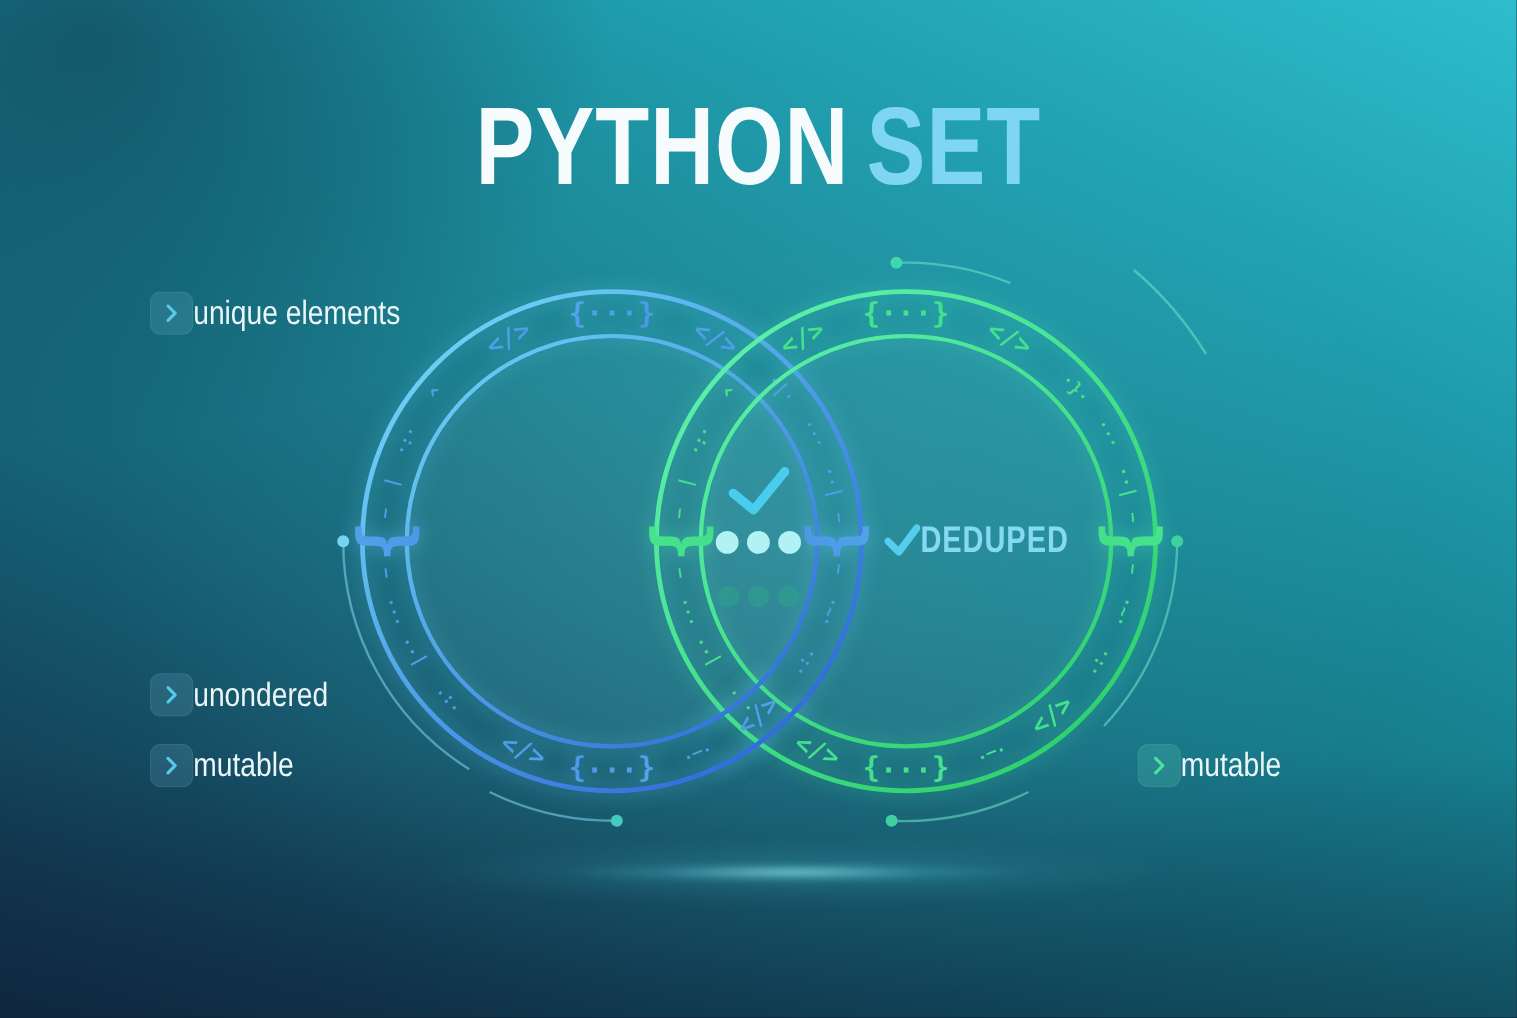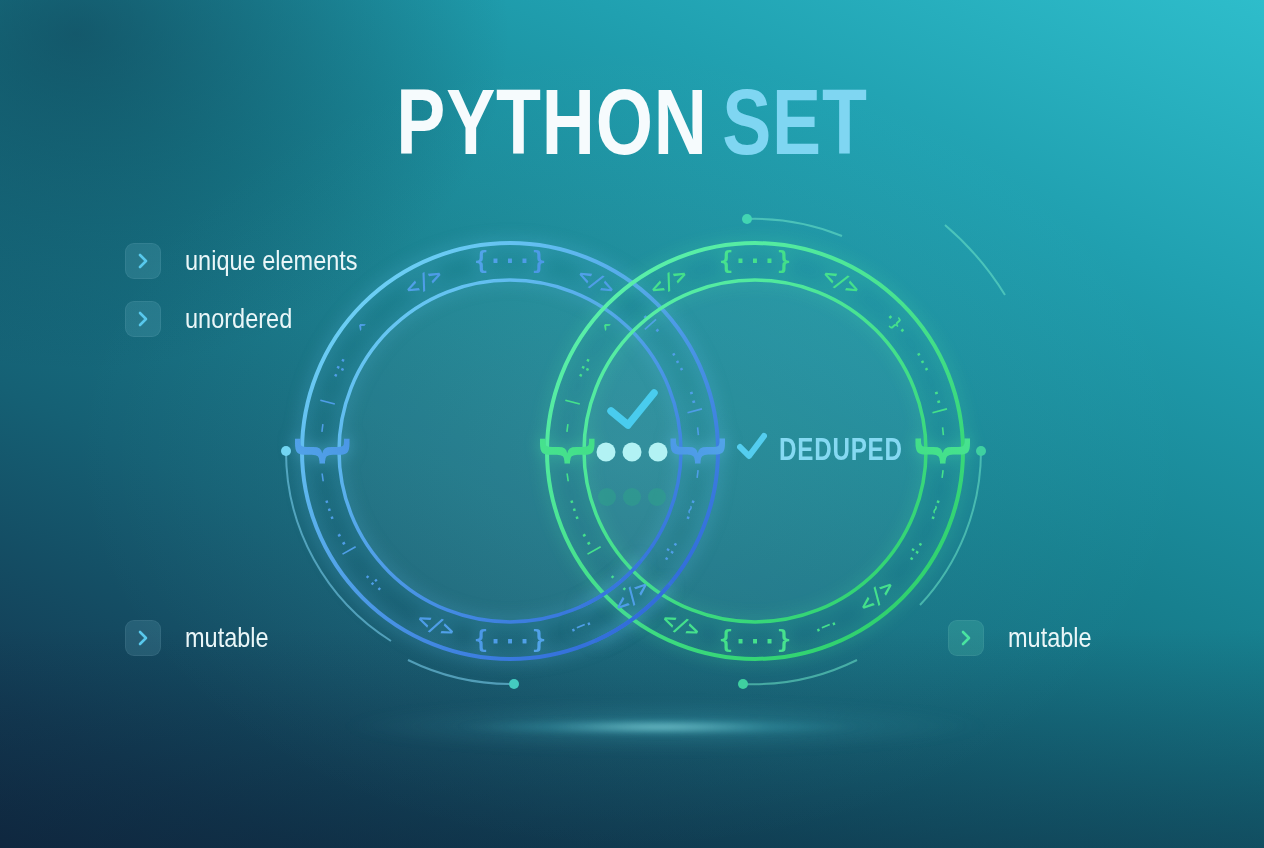--- a/index.html
+++ b/index.html
@@ -22,35 +22,35 @@
   .arc-green{stroke:rgba(110,230,200,0.55);}
 
   .title{
     position:absolute;top:76px;left:0;width:100%;text-align:center;
     font-weight:800;font-size:92px;line-height:1;letter-spacing:1px;
     transform:scaleX(0.80);white-space:nowrap;
   }
   .title .main{color:#f6fbfd;}
   .title .accent{color:#7fd6f2;margin-left:18px;}
 
-  .feature{position:absolute;display:flex;align-items:center;height:36px;gap:24px;}
+  .feature{position:absolute;display:flex;align-items:center;height:36px;}
   .badge{width:34px;height:34px;border-radius:9px;flex:0 0 auto;
     display:flex;align-items:center;justify-content:center;
     border:1px solid rgba(255,255,255,0.06);}
   .badge.b{background:rgba(150,218,242,0.14);color:#58c8ec;}
   .badge.g{background:rgba(130,245,200,0.15);color:#49e3a1;}
   .ftext{font-size:28px;color:#eaf6f8;white-space:nowrap;
     transform:scaleX(0.84);transform-origin:left center;}
 
   .f-l1{left:125px;top:243px}.f-l2{left:125px;top:301px}
   .f-l3{left:125px;top:561px}.f-l4{left:125px;top:620px}
   .f-r1{left:948px;top:243px}.f-r2{left:948px;top:301px}
   .f-r3{left:948px;top:620px}
 
-  .deduped{position:absolute;left:737px;top:432px;display:flex;gap:12px;}
+  .deduped{position:absolute;left:737px;top:432px;display:flex;align-items:center;}
   .dtext{font-weight:700;font-size:31px;letter-spacing:1px;color:#85d9f2;
     transform:scaleX(0.78);transform-origin:left center;white-space:nowrap;}
 
   .glow-wide{position:absolute;left:340px;top:700px;width:650px;height:52px;border-radius:50%;
     background:radial-gradient(closest-side,rgba(90,215,230,0.20),transparent);filter:blur(6px);}
   .glow-core{position:absolute;left:455px;top:719px;width:410px;height:16px;border-radius:50%;
     background:radial-gradient(closest-side,rgba(170,250,252,0.75),rgba(90,220,235,0.2) 55%,transparent);
     filter:blur(3px);}
 </style>
 </head>
@@ -179,27 +179,27 @@
   </div>
 
   <div class="feature f-l1">
     <span class="badge b">
       <svg width="13" height="16" viewBox="0 0 13 16">
           <polyline points="3,2 9,8 3,14" fill="none" stroke="currentColor" stroke-width="2.6" stroke-linecap="round" stroke-linejoin="round"></polyline>
         </svg>
     </span>
     <span class="ftext">unique elements</span>
   </div>
-  <div class="feature f-l2">
+  <div class="feature f-l3">
     <span class="badge b">
       <svg width="13" height="16" viewBox="0 0 13 16">
           <polyline points="3,2 9,8 3,14" fill="none" stroke="currentColor" stroke-width="2.6" stroke-linecap="round" stroke-linejoin="round"></polyline>
         </svg>
     </span>
-    <span class="ftext">unordered</span>
+    <span class="ftext">unondered</span>
   </div>
   <div class="feature f-l4">
     <span class="badge b">
       <svg width="13" height="16" viewBox="0 0 13 16">
           <polyline points="3,2 9,8 3,14" fill="none" stroke="currentColor" stroke-width="2.6" stroke-linecap="round" stroke-linejoin="round"></polyline>
         </svg>
     </span>
     <span class="ftext">mutable</span>
   </div>
 

